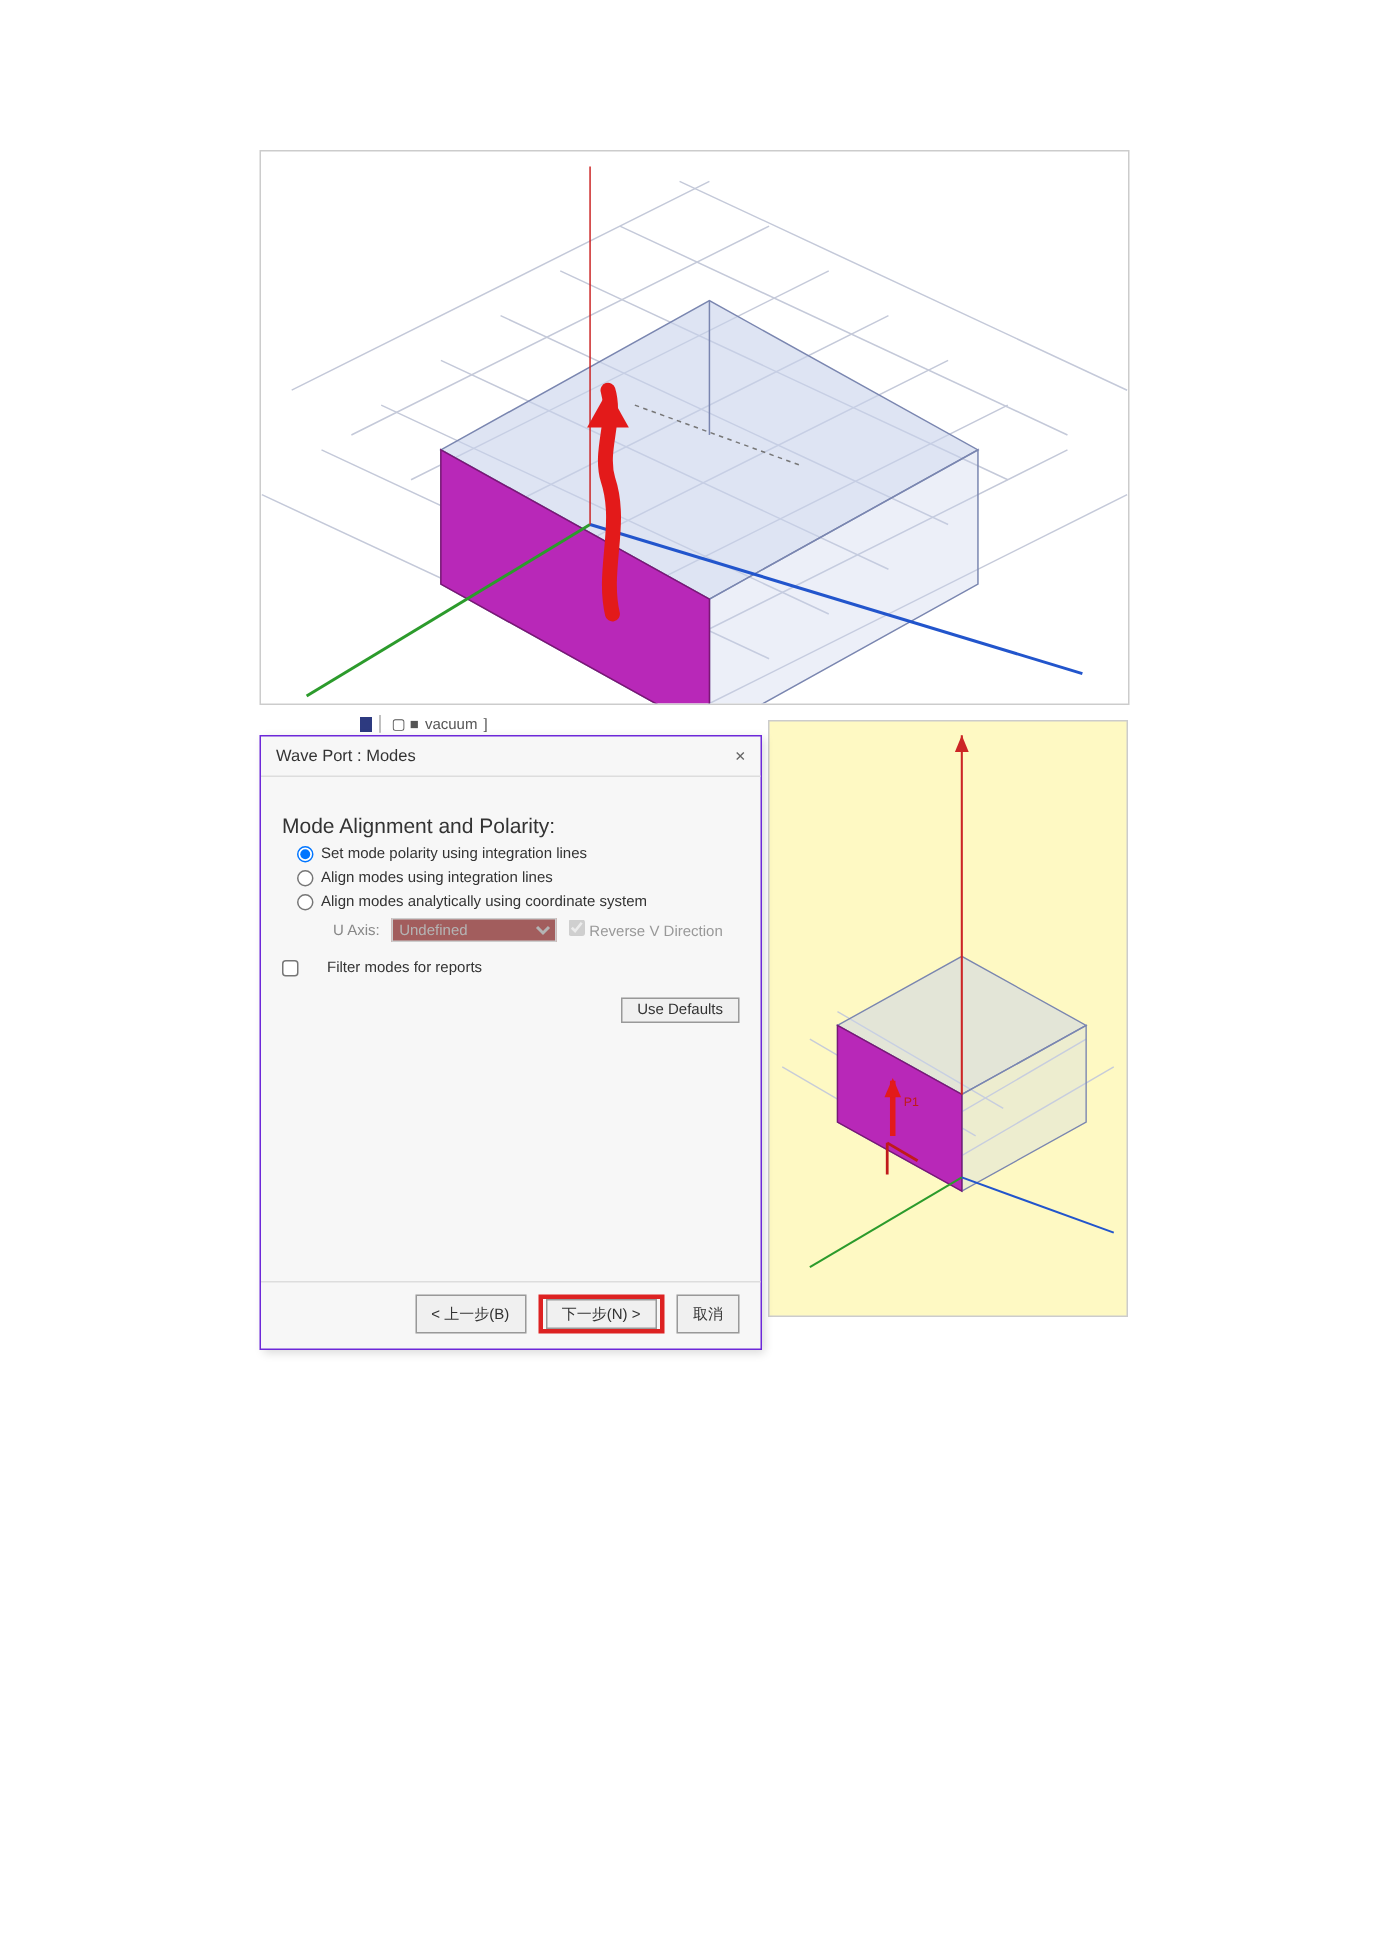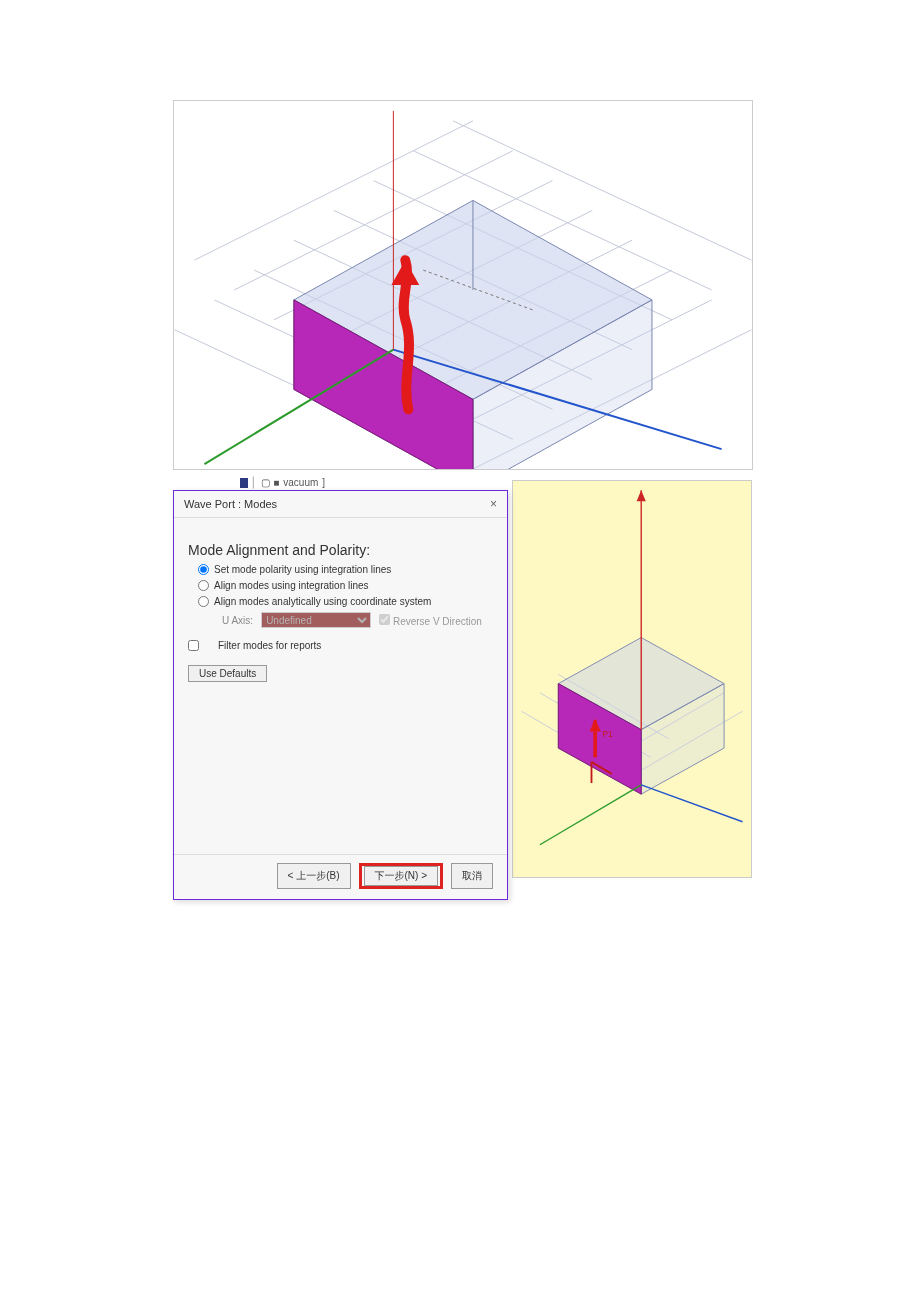--- a/index.html
+++ b/index.html
@@ -121,21 +121,21 @@
   .radio-group { padding-left:10px; display:flex; flex-direction:column; gap:5px; font-size:10px; color:#333;}
   .radio-line, .check-line { display:flex; align-items:center; gap:5px; }
   .sub-row {
     display:flex; align-items:center; gap:8px; padding-left:24px; font-size:10px; color:#888;
   }
   .sub-row select {
     width:110px; height:16px; font-size:10px; border:1px solid #bbb; background:#7f1d1d; color:#999;
   }
   .sub-row .chk { font-size:10px; color:#999; }
   .filter-row { display:flex; align-items:center; gap:19px; font-size:10px; color:#333; margin-top:6px;}
-  .use-defaults-row { display:flex; justify-content:flex-start; margin-top:8px;}
+  .use-defaults-row { display:flex; justify-content:flex-end; margin-top:8px;}
   .btn {
     font-size:10px;
     padding:2px 10px;
     border:1px solid #999;
     background:#f0f0f0;
     cursor:pointer;
     color:#333;
   }
   .dialog-footer {
     display:flex;

